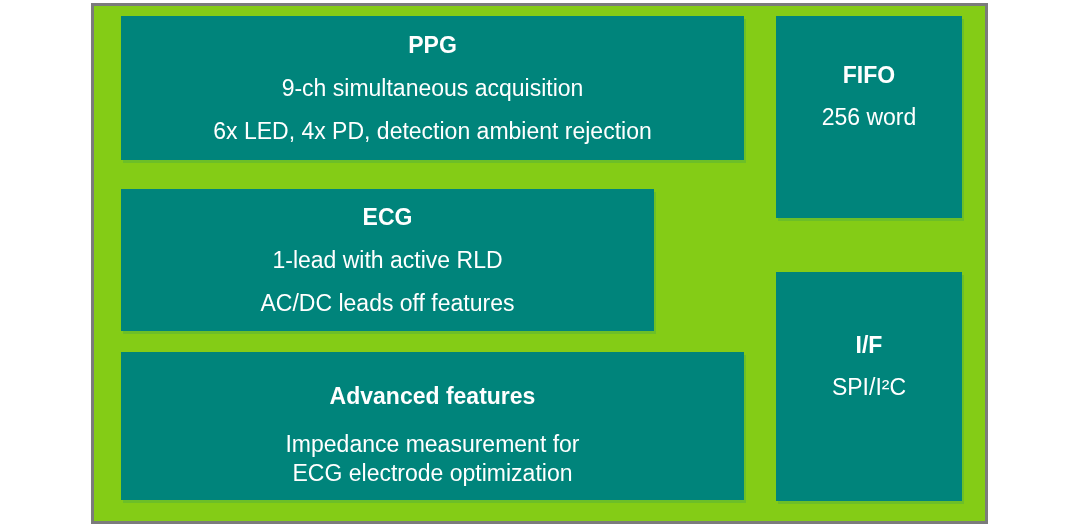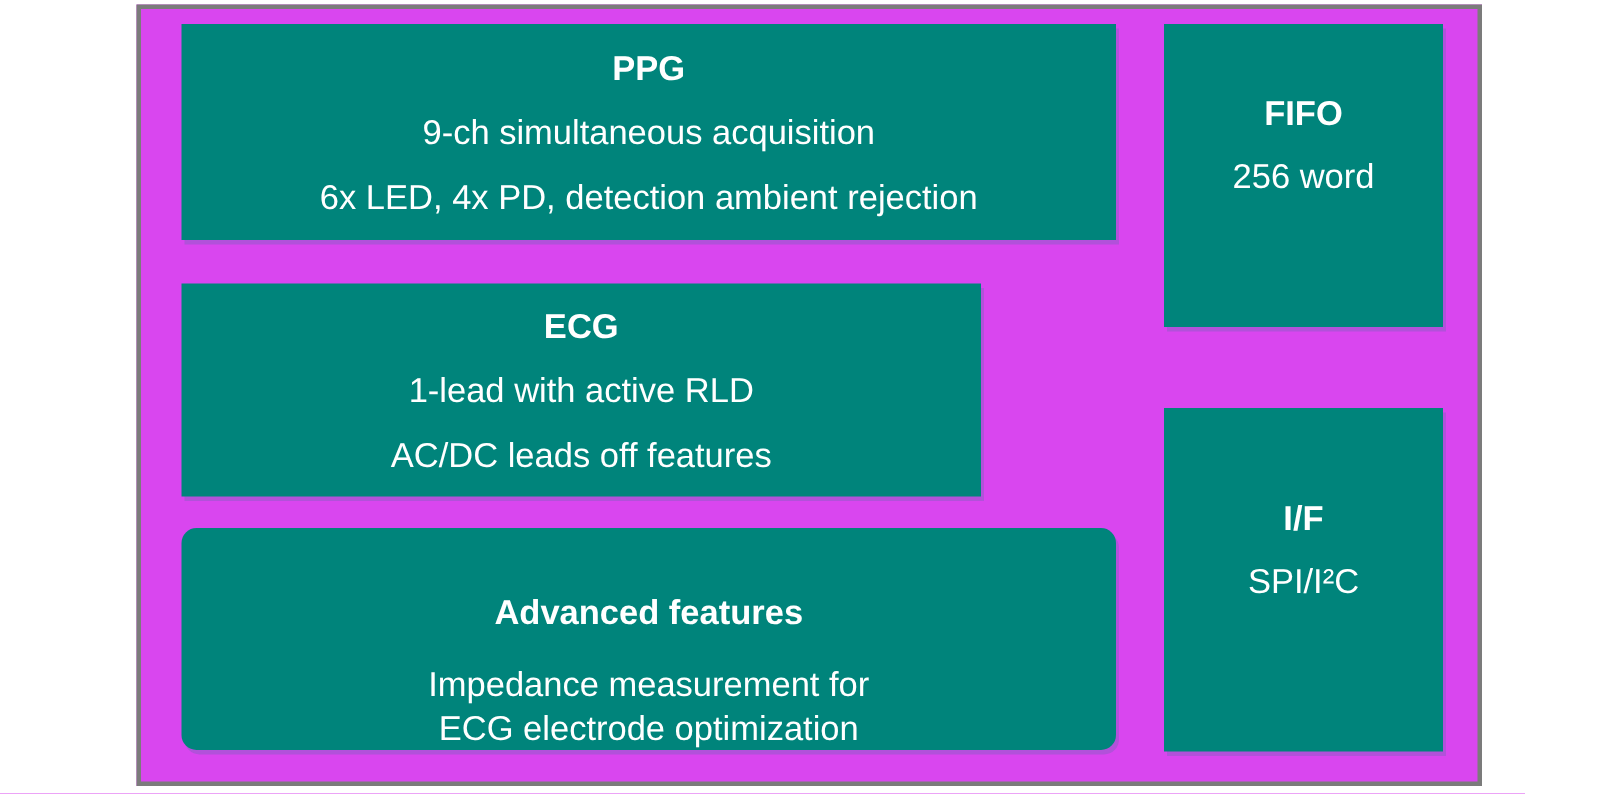--- a/index.html
+++ b/index.html
@@ -14,21 +14,21 @@
     font-family: "Liberation Sans", sans-serif;
     overflow: hidden;
   }
   .frame {
     position: absolute;
     left: 91px;
     top: 3px;
     width: 897px;
     height: 521px;
     border: 3px solid #7b7b7b;
-    background: #d946ef;
+    background: #84cc16;
     box-sizing: border-box;
     padding-left: 28px;
   }
   .tbox {
     position: absolute;
     background: #00847b;
     color: #ffffff;
     display: flex;
     flex-direction: column;
     justify-content: center;
@@ -41,23 +41,22 @@
   .tbox .title {
     font-weight: bold;
   }
   
   .spread .title,
   .spread .line {
     line-height: 43px;
   }
   
   .tight {
-    justify-content: flex-end;
+    justify-content: center;
     padding-top: 12px;
-    border-radius: 10px;
   }
   .tight .title {
     line-height: 40px;
     margin-bottom: 14px;
   }
   .tight .line {
     line-height: 29px;
   }
   
   .duo {

